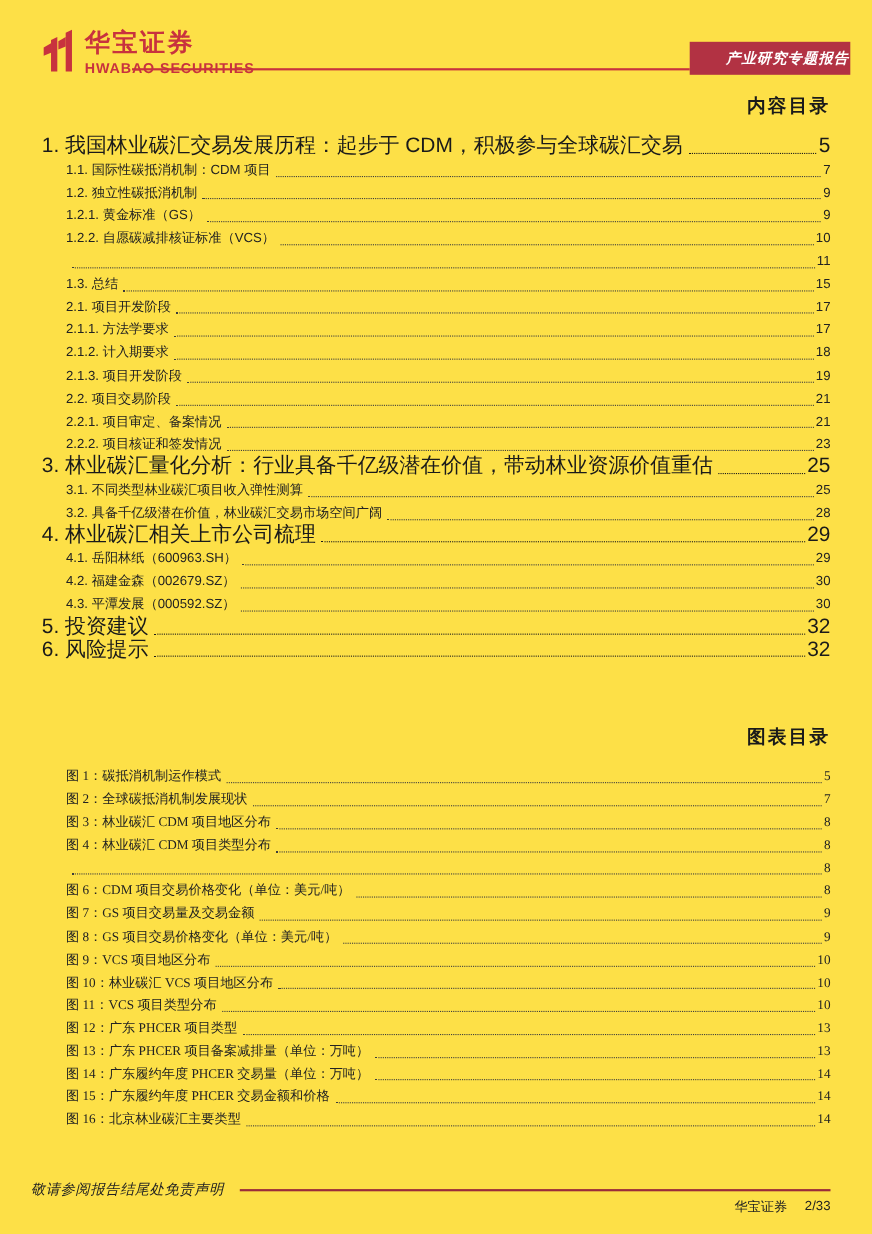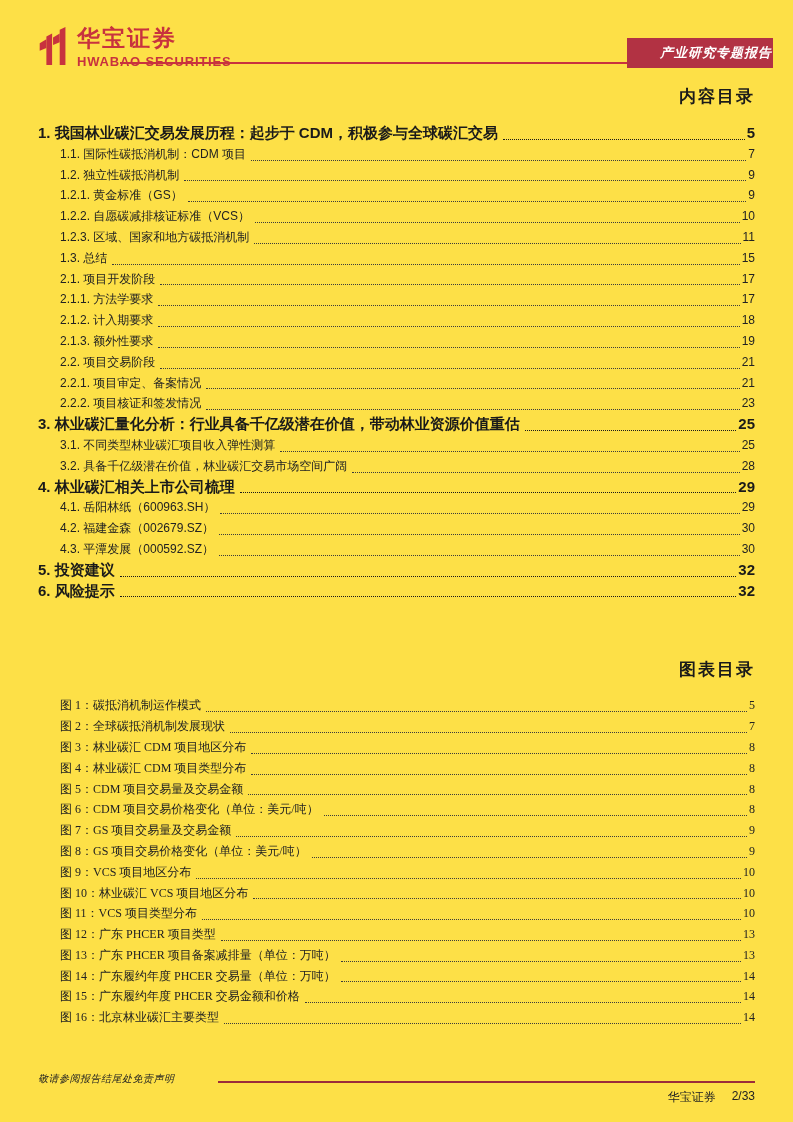--- a/index.html
+++ b/index.html
@@ -28,29 +28,29 @@
   }
 
   
   .content { position:absolute; left:38px; top:86px; width:717px; }
   .sec-title { text-align:right; font-size:17px; font-weight:bold; height:22px; line-height:22px; letter-spacing:2px; }
   #toc-list { margin-top:15px; }
   #fig-title { margin-top:58px; }
   #fig-list { margin-top:14px;font-family:Liberation Serif, serif; }
 
   .toc-row { display:flex; height:20.8px; line-height:20.8px; }
-  .toc-row.lv1 { font-weight:bold; font-size:15px; }
+  .toc-row.lv1 { font-weight:normal; font-size:19px; }
   .toc-row.lv2 { font-size:12px; margin-left:22px; color:#222; }
   .toc-label { flex:0 0 auto; white-space:nowrap; }
   .dots { flex:1 1 auto; min-width:12px; margin:0 2px 4px 5px; border-bottom:1.6px dotted #3c3c3c; }
   .lv1 .dots { border-bottom:1.8px dotted #1a1a1a; }
   .pageno { flex:0 0 auto; }
 
   
-  .footer-disclaimer { position:absolute; left:38px; top:1072px; font-size:10px; font-style:italic; color:#222; letter-spacing:0.5px; }
+  .footer-disclaimer { position:absolute; left:28px; top:1072px; font-size:13px; font-style:italic; color:#222; letter-spacing:0.5px; }
   .footer-rule { position:absolute; left:218px; top:1081px; width:537px; height:1.5px; background:#9B2C3A; }
   .footer-right { position:absolute; right:38px; top:1089px; font-size:12px; color:#222; display:flex; gap:16px; }
 </style>
 </head>
 <body>
 
 <div class="page">
 
   <div class="logo">
     <svg class="logo-icon" viewBox="0 0 32 42" xmlns="http://www.w3.org/2000/svg">
@@ -91,21 +91,20 @@
           <span class="toc-label">1.2.1. 黄金标准（GS）</span>
           <span class="dots"></span>
           <span class="pageno">9</span>
         </div>
         <div class="toc-row lv2">
           <span class="toc-label">1.2.2. 自愿碳减排核证标准（VCS）</span>
           <span class="dots"></span>
           <span class="pageno">10</span>
         </div>
         <div class="toc-row lv2">
-          <span class="toc-label">1.2.3. 区域、国家和地方碳抵消机制</span>
           <span class="dots"></span>
           <span class="pageno">11</span>
         </div>
         <div class="toc-row lv2">
           <span class="toc-label">1.3. 总结</span>
           <span class="dots"></span>
           <span class="pageno">15</span>
         </div>
         <div class="toc-row lv2">
           <span class="toc-label">2.1. 项目开发阶段</span>
@@ -116,21 +115,21 @@
           <span class="toc-label">2.1.1. 方法学要求</span>
           <span class="dots"></span>
           <span class="pageno">17</span>
         </div>
         <div class="toc-row lv2">
           <span class="toc-label">2.1.2. 计入期要求</span>
           <span class="dots"></span>
           <span class="pageno">18</span>
         </div>
         <div class="toc-row lv2">
-          <span class="toc-label">2.1.3. 额外性要求</span>
+          <span class="toc-label">2.1.3. 项目开发阶段</span>
           <span class="dots"></span>
           <span class="pageno">19</span>
         </div>
         <div class="toc-row lv2">
           <span class="toc-label">2.2. 项目交易阶段</span>
           <span class="dots"></span>
           <span class="pageno">21</span>
         </div>
         <div class="toc-row lv2">
           <span class="toc-label">2.2.1. 项目审定、备案情况</span>
@@ -204,21 +203,20 @@
           <span class="toc-label">图 3：林业碳汇 CDM 项目地区分布</span>
           <span class="dots"></span>
           <span class="pageno">8</span>
         </div>
         <div class="toc-row lv2">
           <span class="toc-label">图 4：林业碳汇 CDM 项目类型分布</span>
           <span class="dots"></span>
           <span class="pageno">8</span>
         </div>
         <div class="toc-row lv2">
-          <span class="toc-label">图 5：CDM 项目交易量及交易金额</span>
           <span class="dots"></span>
           <span class="pageno">8</span>
         </div>
         <div class="toc-row lv2">
           <span class="toc-label">图 6：CDM 项目交易价格变化（单位：美元/吨）</span>
           <span class="dots"></span>
           <span class="pageno">8</span>
         </div>
         <div class="toc-row lv2">
           <span class="toc-label">图 7：GS 项目交易量及交易金额</span>

